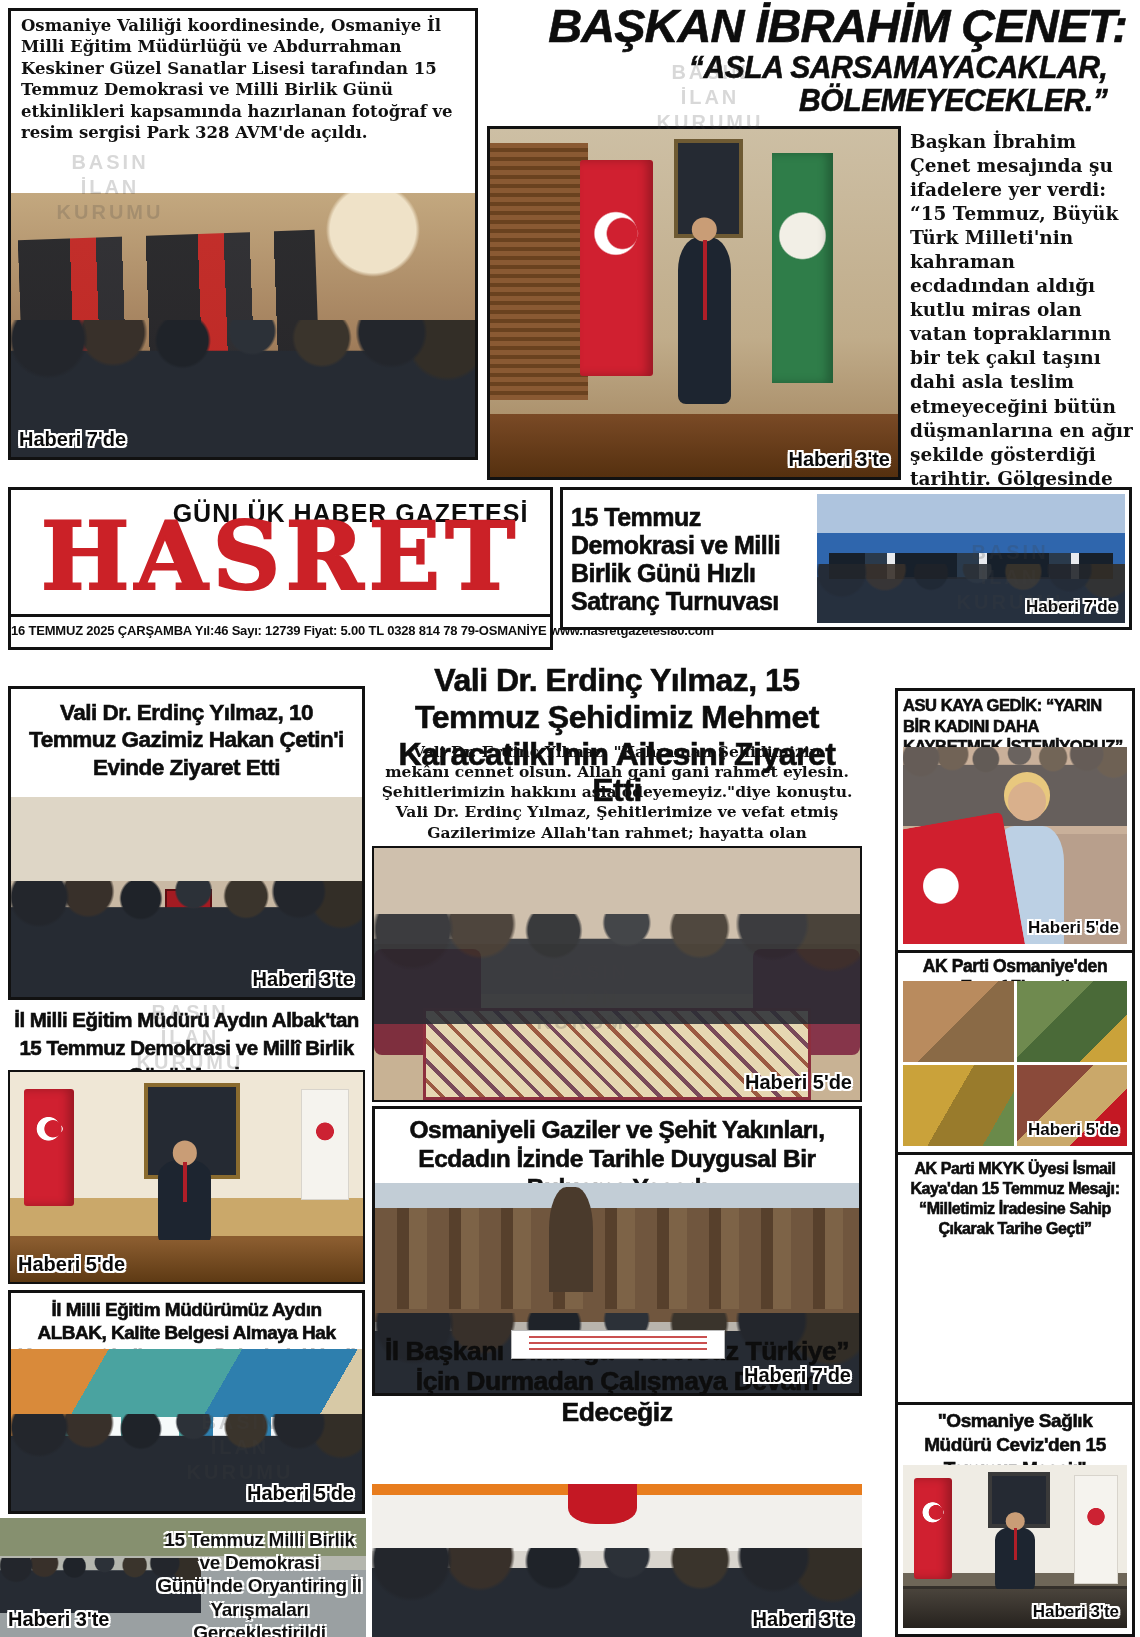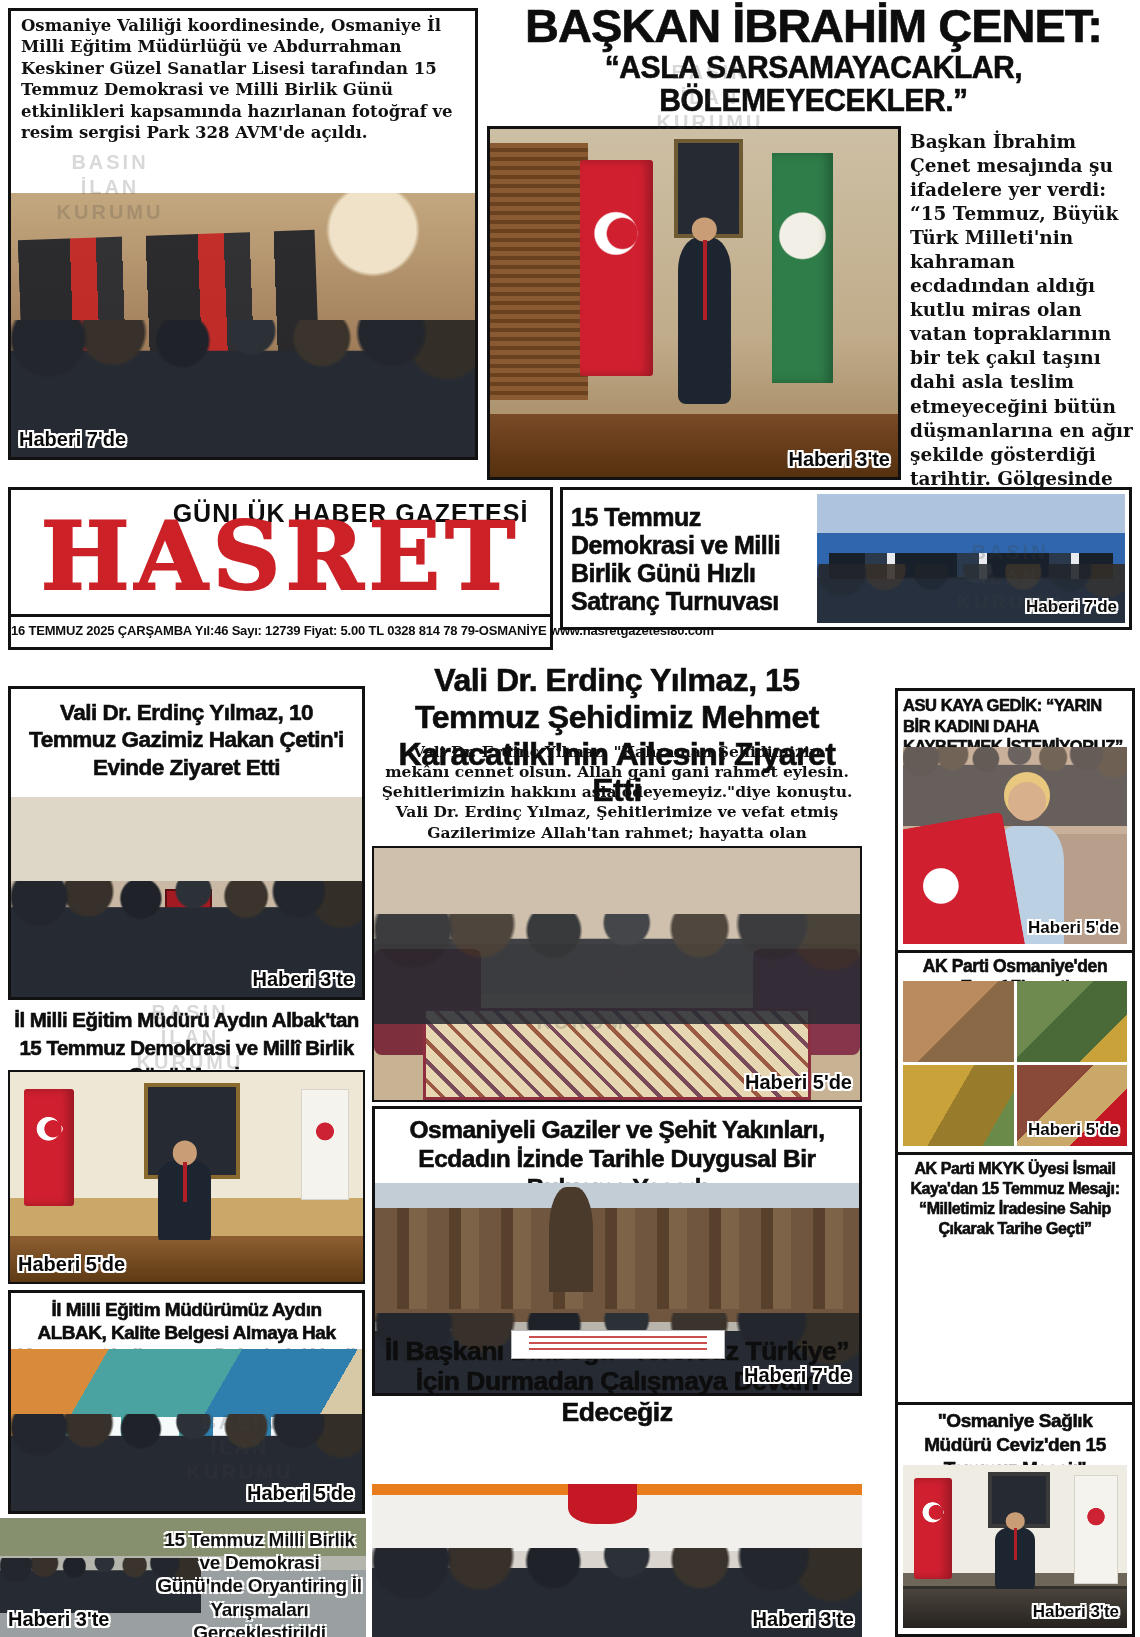--- a/index.html
+++ b/index.html
@@ -114,21 +114,21 @@
 
   <section class="box" style="left:8px;top:8px;width:470px;height:452px;">
     <div class="serifb" style="font-size:16.5px;line-height:1.3;margin:4px 10px 0;">Osmaniye Valiliği koordinesinde, Osmaniye İl Milli Eğitim Müdürlüğü ve Abdurrahman Keskiner Güzel Sanatlar Lisesi tarafından 15 Temmuz Demokrasi ve Milli Birlik Günü etkinlikleri kapsamında hazırlanan fotoğraf ve resim sergisi Park 328 AVM'de açıldı.</div>
     <div class="ph ph-expo" style="left:0;right:0;bottom:0;top:182px;">
       <i class="posters"></i>
       <i class="crowd"></i>
       <span class="hlabel bl">Haberi 7'de</span>
     </div>
   </section>
 
-  <div style="position:absolute;left:487px;top:2px;width:653px;text-align:center;">
+  <div style="position:absolute;left:474px;top:2px;width:653px;text-align:right;font-style:italic;">
     <div class="hl" style="font-size:47px;line-height:1.04;letter-spacing:-1px;">BAŞKAN İBRAHİM ÇENET:</div>
     <div class="hl" style="font-size:32px;line-height:1.05;transform:scaleX(.94);transform-origin:center;">“ASLA SARSAMAYACAKLAR, BÖLEMEYECEKLER.”</div>
   </div>
   <div class="ph ph-baskan" style="left:487px;top:126px;width:414px;height:354px;border:3px solid #111;box-sizing:border-box;">
     <i class="blinds" style="left:0;top:4%;width:24%;height:74%;"></i>
     <i class="frame" style="left:45%;top:3%;width:15%;height:26%;"></i>
     <i class="flag-red" style="left:22%;top:9%;width:18%;height:62%;"></i>
     <i class="flag-green" style="left:69%;top:7%;width:15%;height:66%;"></i>
     <i class="person tie" style="left:46%;top:31%;width:13%;height:48%;"></i>
     <i class="desk" style="height:18%;background:linear-gradient(#7a4a26,#55300f);"></i>

